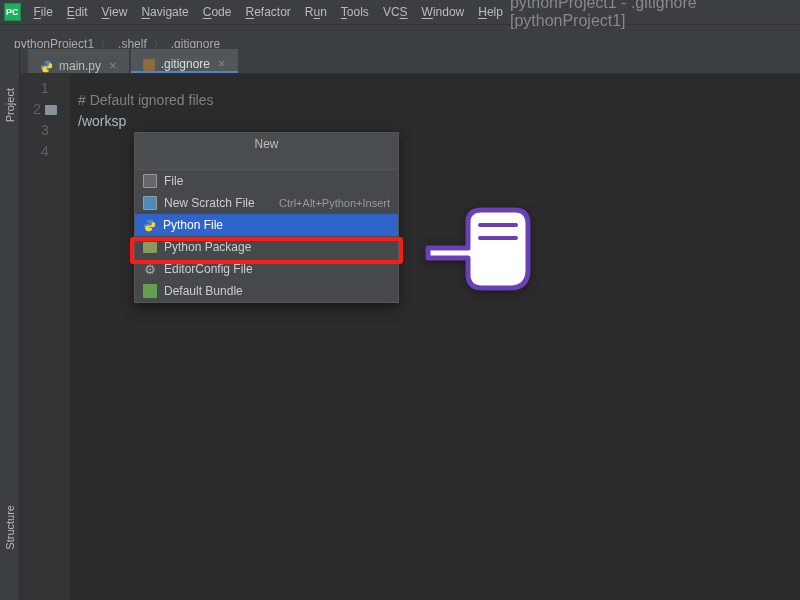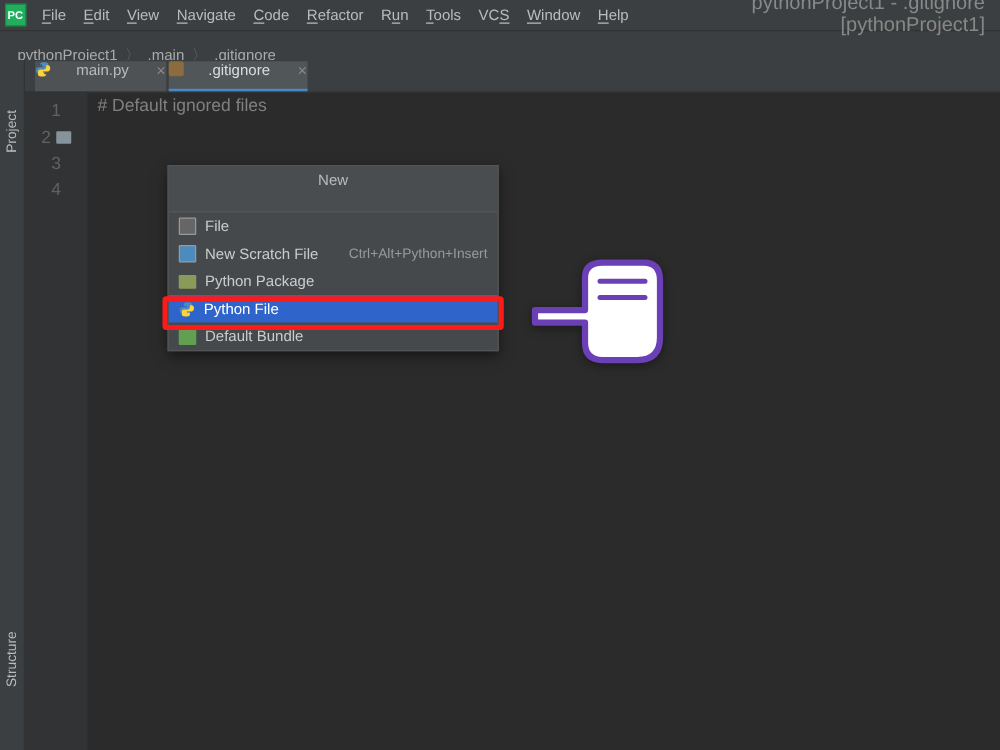--- a/index.html
+++ b/index.html
@@ -1,42 +1,42 @@
 <!DOCTYPE html>
 <html><head>
 <meta charset="utf-8">
 <style>
 * { margin: 0; padding: 0; box-sizing: border-box; font-family: "Segoe UI", Arial, sans-serif; }
 body { background: #2b2b2b; width: 800px; height: 600px; overflow: hidden; position: relative; }
 
-.menubar { background: #3c3f41; height: 24px; display: flex; align-items: center; padding: 12px 4px; color: #bbbbbb; font-size: 12px; text-align: right; }
+.menubar { background: #3c3f41; height: 24px; display: flex; align-items: center; padding: 12px 4px; color: #bbbbbb; font-size: 12px; }
 .app-icon { width: 18px; height: 18px; background: #21af5d; border: 1px solid #1a8c4a; display: flex; align-items: center; justify-content: center; margin-right: 6px; font-size: 9px; font-weight: bold; color: #fff; }
 .menu-item { padding: 0 7px; cursor: pointer; }
 .menu-item u { text-decoration: underline; text-underline-offset: 2px; }
 .titlebar-text { margin-left: auto; color: #888; font-size: 16px; padding-right: 8px; }
 
 .breadcrumb { background: #3c3f41; height: 40px; display: flex; align-items: center; padding: 0 10px; color: #aaa; font-size: 12px; border-top: 1px solid #323232; border-bottom: 1px solid #323232; }
 .crumb { padding: 0 4px; cursor: pointer; }
 .crumb-sep { color: #666; padding: 0 2px; }
 
 .tool-sidebar-left { position: absolute; left: 0; top: 48px; bottom: 0; width: 20px; background: #3c3f41; border-right: 1px solid #323232; display: flex; flex-direction: column; align-items: center; padding-top: 30px; }
 .vtab { writing-mode: vertical-rl; transform: rotate(180deg); color: #bbb; font-size: 11px; padding: 10px 2px; cursor: pointer; }
 
 .editor-area { position: absolute; left: 20px; top: 48px; right: 0; bottom: 0; background: #2b2b2b; }
 
 .tabs { height: 26px; background: #3c3f41; display: flex; align-items: flex-end; padding-left: 8px; border-bottom: 1px solid #323232; }
-.tab { height: 24px; background: #4e5254; color: #bbb; font-size: 12px; padding: 0 0; display: flex; align-items: flex-start; margin-right: 2px; cursor: pointer; gap: 20px; }
+.tab { height: 24px; background: #4e5254; color: #bbb; font-size: 12px; padding: 0 12px; display: flex; align-items: flex-end; margin-right: 2px; cursor: pointer; gap: 6px; }
 .tab.active { background: #515658; color: #ddd; border-bottom: 2px solid #4a88c7; }
 .tab-close { color: #888; font-size: 13px; margin-left: 2px; }
 
 .editor { position: absolute; top: 26px; left: 0; right: 0; bottom: 0; display: flex; font-family: "Consolas","Courier New",monospace; font-size: 14px; }
 .gutter { width: 50px; background: #313335; color: #606366; text-align: center; padding-top: 4px; line-height: 21px; }
 .gutter-row { height: 21px; display: flex; align-items: center; justify-content: center; gap: 4px; }
 .dirmark { width: 12px; height: 10px; background: #87939a; display: inline-block; border-radius: 1px; }
-.code { flex: 1; padding: 0 8px; color: #a9b7c6; line-height: 21px; }
+.code { flex: 1; padding: 16px 8px; color: #a9b7c6; line-height: 21px; }
 .code-line { height: 21px; white-space: pre; }
 .comment { color: #808080; }
 
 .popup { position: absolute; left: 134px; top: 132px; width: 265px; background: #46494b; border: 1px solid #555; box-shadow: 0 4px 10px rgba(0,0,0,.5); }
 .popup-title { height: 37px; text-align: center; color: #bbb; font-size: 12px; line-height: 22px; background: #4a4d4f; border-bottom: 1px solid #555; }
 .popup-row { height: 22px; display: flex; align-items: center; padding: 0 8px; color: #ccc; font-size: 12px; cursor: pointer; gap: 7px; }
 .popup-row.highlight { background: #2f65ca; color: #fff; }
 .popup-row .shortcut { margin-left: auto; color: #999; font-size: 11px; }
 .p-icon { width: 14px; height: 14px; display: inline-flex; align-items: center; justify-content: center; font-size: 10px; }
 .p-icon.file { border: 1px solid #999; background: #666; border-radius: 1px; }
@@ -67,21 +67,21 @@
   <div class="menu-item"><u>T</u>ools</div>
   <div class="menu-item">VC<u>S</u></div>
   <div class="menu-item"><u>W</u>indow</div>
   <div class="menu-item"><u>H</u>elp</div>
   <div class="titlebar-text">pythonProject1 - .gitignore [pythonProject1]</div>
 </div>
 
 <div class="breadcrumb">
   <span class="crumb">pythonProject1</span>
   <span class="crumb-sep">〉</span>
-  <span class="crumb">.main</span>
+  <span class="crumb">.shelf</span>
   <span class="crumb-sep">〉</span>
   <span class="crumb">.gitignore</span>
 </div>
 
 <div class="tool-sidebar-left">
   <div class="vtab">Project</div>
   <div style="flex:1"></div>
   <div class="vtab">Structure</div>
   <div style="height:40px"></div>
 </div>
@@ -108,45 +108,50 @@
       <div class="gutter-row">1</div>
       <div class="gutter-row">
           <span>2</span>
           <span class="dirmark"></span>
         </div>
       <div class="gutter-row">3</div>
       <div class="gutter-row">4</div>
     </div>
     <div class="code">
       <div class="code-line comment"># Default ignored files</div>
+      <div class="code-line">/worksp</div>
     </div>
   </div>
 </div>
 
 <div class="popup">
   <div class="popup-title">New</div>
   <div class="popup-row">
     <span class="p-icon file"></span>
     <span>File</span>
   </div>
   <div class="popup-row">
     <span class="p-icon file" style="background:#4b8bbe"></span>
     <span>New Scratch File</span>
     <span class="shortcut">Ctrl+Alt+Python+Insert</span>
   </div>
-  <div class="popup-row">
-    <span class="p-icon folder" style="background:#8a9a5b"></span>
-    <span>Python Package</span>
-  </div>
   <div class="popup-row highlight">
     <svg class="pyglyph" viewBox="0 0 16 16">
         <path fill="#4b8bbe" d="M8 1c-2 0-3 1-3 2v2h3v1H3c-1 0-2 1-2 3s1 3 2 3h2v-2c0-1 1-2 2-2h4c1 0 2-1 2-2V3c0-1-1-2-3-2H8z"></path>
         <path fill="#ffd43b" d="M8 15c2 0 3-1 3-2v-2H8v-1h5c1 0 2-1 2-3s-1-3-2-3h-2v2c0 1-1 2-2 2H5c-1 0-2 1-2 2v3c0 1 1 2 3 2h2z"></path>
       </svg>
     <span>Python File</span>
+  </div>
+  <div class="popup-row">
+    <span class="p-icon folder" style="background:#8a9a5b"></span>
+    <span>Python Package</span>
+  </div>
+  <div class="popup-row">
+    <span class="p-icon gear"></span>
+    <span>EditorConfig File</span>
   </div>
   <div class="popup-row">
     <span class="p-icon bundle"></span>
     <span>Default Bundle</span>
   </div>
 </div>
 
 <div class="red-box"></div>
 
 <div class="hand">

